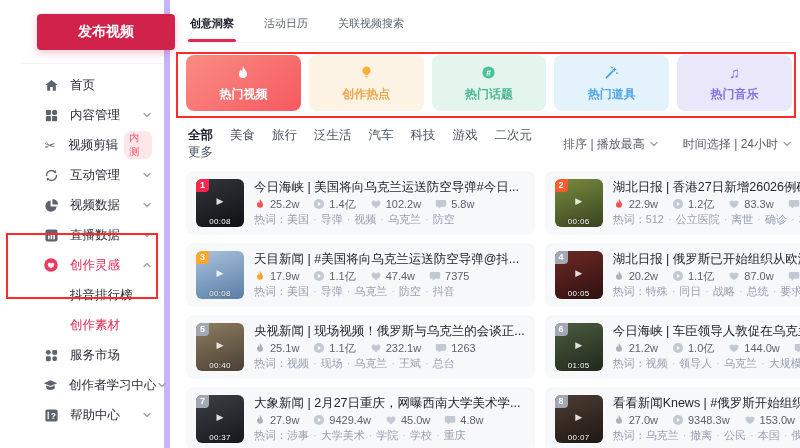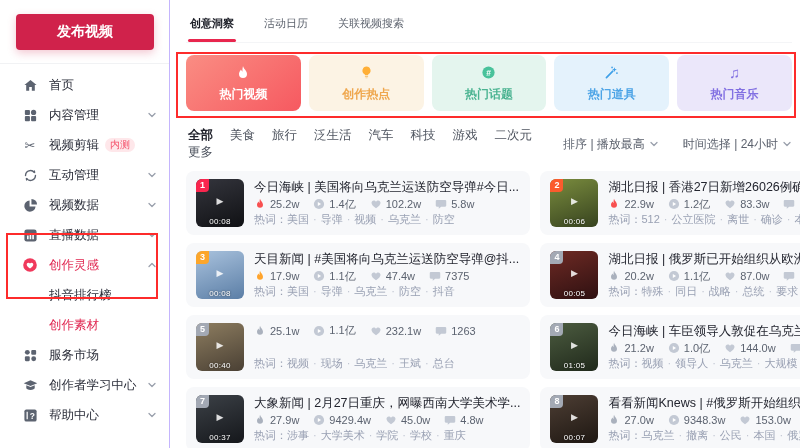--- a/index.html
+++ b/index.html
@@ -1,21 +1,21 @@
 <!DOCTYPE html>
 <html><head>
 <meta charset="utf-8">
 <style>
   * { margin:0; padding:0; box-sizing:border-box; }
   html,body { width:800px; height:448px; }
   body { font-family:"Liberation Sans","DejaVu Sans",sans-serif; background:#fff; color:#252733; overflow:hidden; }
   #page { position:relative; width:800px; height:448px; background:#fff; }
 
   
-  #sidebar { position:absolute; left:0; top:0; width:170px; height:448px; background:#fff; border-right:1px solid #c4b5fd; }
+  #sidebar { position:absolute; left:0; top:0; width:170px; height:448px; background:#fff; border-right:6px solid #c4b5fd;padding-left:21px; }
   .pub-btn { display:block; margin:14px 16px 0; width:138px; height:36px; background:#d0224b; color:#fff; border:none; border-radius:4px; font-size:14px; font-weight:bold; cursor:pointer; box-shadow:0 3px 8px rgba(208,34,75,.25); font-family:inherit; }
   .side-divider { border-top:1px solid #f1f2f4; margin-top:13px; }
   #menu { padding-top:6px; }
   .mi { display:flex; align-items:center; height:30px; padding:0 12px 0 22px; font-size:12.5px; color:#2b2e3a; cursor:pointer; }
   .mi .mic { width:16px; height:16px; margin-right:11px; color:#5c6370; display:inline-flex; align-items:center; justify-content:center; font-size:13px; }
   .mi.sub { padding-left:49px; }
   .mi.act { color:#e0254f; }
   .mi.act .mlb { color:#e0254f; }
   .mlb { flex:0 0 auto; }
   .mbadge { margin-left:6px; background:#fee7ea; color:#f4526b; font-size:10px; line-height:14px; padding:0 5px; border-radius:7px; }
@@ -475,20 +475,21 @@
       <div class="vtags"><span>热词：</span><span class="kw">特殊</span><span class="sep">·</span><span class="kw">同日</span><span class="sep">·</span><span class="kw">战略</span><span class="sep">·</span><span class="kw">总统</span><span class="sep">·</span><span class="kw">要求</span></div>
     </div>
   </div>
         <div class="vcard" style="--flame: #aab1bd;">
     <div class="thumb" style="background: linear-gradient(160deg, rgb(141, 125, 96), rgb(74, 64, 52));">
       <span class="rank" style="background: rgb(163, 169, 180);">5</span>
       <span class="ptri">▶</span>
       <span class="dur">00:40</span>
     </div>
     <div class="vbody">
+      <div class="vtitle">央视新闻 | 现场视频！俄罗斯与乌克兰的会谈正...</div>
       <div class="vstats">
         <span class="st">
                 <span class="sic hot">
                   <svg width="16" height="16" viewBox="0 0 16 16">
                     <path d="M8 1c.5 3 4 4.5 4 8a4 4 0 0 1-8 0c0-2 1.2-3.2 2-4.5.5 1 .8 1.6 1.6 2C7.2 4.8 7.6 2.8 8 1z" fill="currentColor"></path>
                   </svg>
                 </span>
                 <span class="sv hotv">25.1w</span>
               </span>
         <span class="st">

